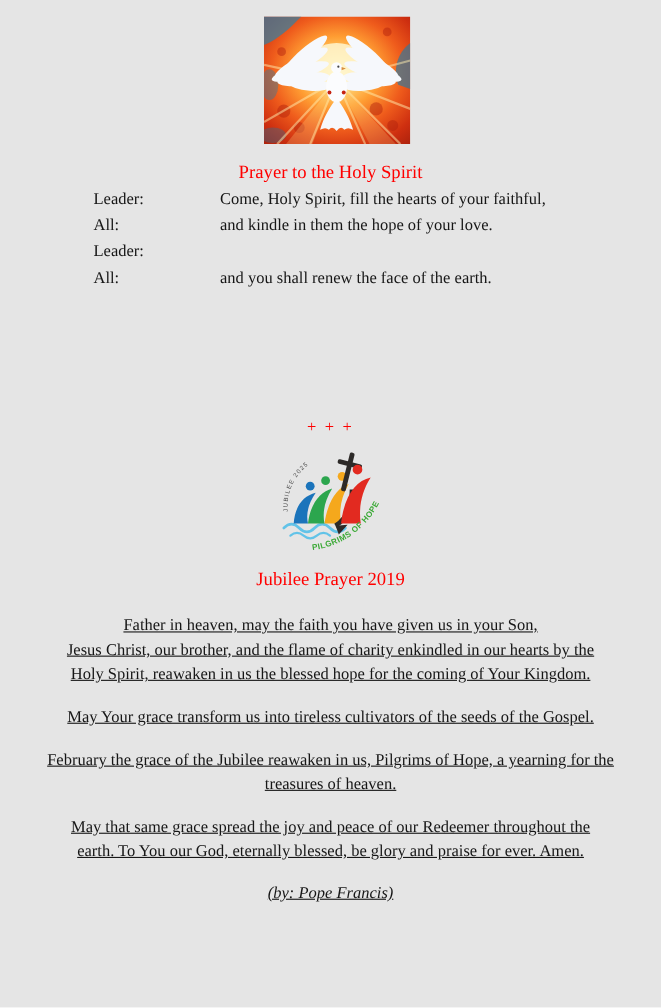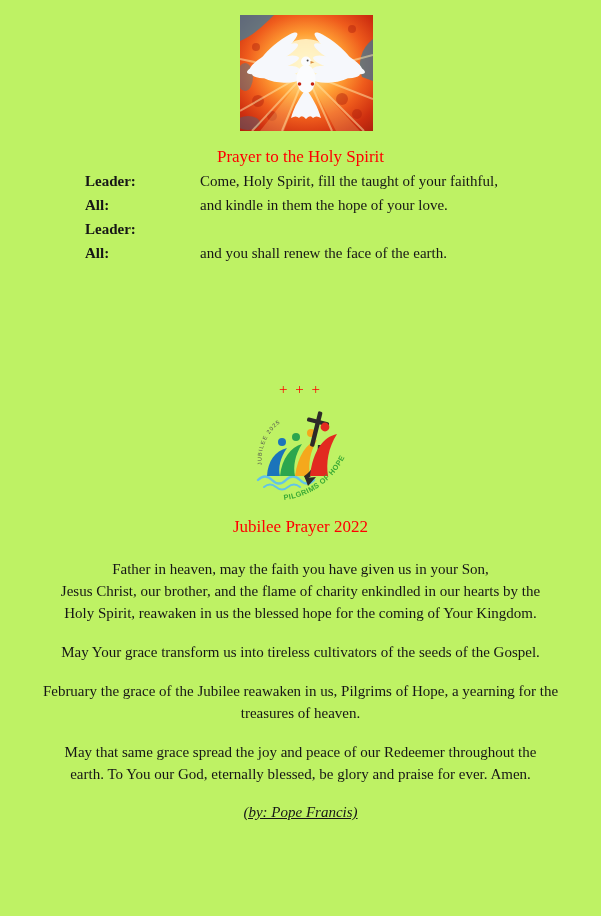--- a/index.html
+++ b/index.html
@@ -1,45 +1,45 @@
 <!DOCTYPE html>
 <html><head>
 <meta charset="utf-8">
 <style>
   html,body { margin:0; padding:0; background:#ffffff; }
   .page {
-    position:relative; width:601px; height:916px; background:#bef264;
+    position:relative; width:601px; height:916px; background:#e5e5e5;
     font-family:"Liberation Serif", serif; color:#161616; overflow:hidden;
   }
   .dove-wrap { position:absolute; left:240px; top:15px; width:133px; height:116px; }
   .dove-wrap svg { display:block; width:100%; height:100%; }
   .red-title {
     position:absolute; left:0; right:0; margin:0; text-align:center;
     color:#ff0000; font-size:17px; font-weight:normal;
   }
   .t1 { top:147px; }
   .t2 { top:517px; }
   .dialogue { position:absolute; left:85px; top:169px; right:20px; font-size:15px; }
   .drow { display:flex; height:24px; line-height:24px; }
-  .speaker { width:115px; flex:none;font-weight:bold; }
+  .speaker { width:115px; flex:none; }
   .collect {
     position:absolute; left:200px; top:289px; font-size:15px;
     line-height:24.5px; white-space:pre-wrap;
   }
   .separator {
     position:absolute; top:381px; left:0; right:0; text-align:center;
     color:#ff0000; font-size:15px; letter-spacing:2px;
   }
   .logo-wrap { position:absolute; left:250px; top:403px; width:115px; height:100px; }
   .logo-wrap svg { display:block; width:100%; height:100%; }
   .paras {
     position:absolute; top:558px; left:14px; right:14px; text-align:center;
     font-size:15px; line-height:22px;
   }
-  .para { margin:0 0 17px 0; white-space:pre-wrap; }
+  .para { margin:0 0 17px 0; white-space:pre-wrap;text-decoration:underline; }
   .byline { margin:16px; font-style:italic;text-decoration:underline; }
 </style>
 </head>
 <body>
 
 <div class="page">
 
   <div class="dove-wrap">
     <svg viewBox="0 0 133 116" aria-hidden="true">
       <defs>
@@ -98,21 +98,21 @@
       <circle cx="59.5" cy="69" r="1.8" fill="#c62310"></circle>
       <circle cx="72.5" cy="69" r="1.8" fill="#c62310"></circle>
     </svg>
   </div>
 
   <h1 class="red-title t1">Prayer to the Holy Spirit</h1>
 
   <div class="dialogue">
     <div class="drow">
       <span class="speaker">Leader:</span>
-      <span class="dline">Come, Holy Spirit, fill the taught of your faithful,</span>
+      <span class="dline">Come, Holy Spirit, fill the hearts of your faithful,</span>
     </div>
     <div class="drow">
       <span class="speaker">All:</span>
       <span class="dline">and kindle in them the hope of your love.</span>
     </div>
     <div class="drow">
       <span class="speaker">Leader:</span>
     </div>
     <div class="drow">
       <span class="speaker">All:</span>
@@ -147,21 +147,21 @@
       <circle cx="75" cy="24" r="4.4" fill="#e22a20"></circle>
       <text font-size="5.6" letter-spacing="1" fill="#4c4c4c" font-family="Liberation Sans, sans-serif">
         <textPath href="#jubArc" startOffset="2">JUBILEE 2025</textPath>
       </text>
       <text font-size="7.4" font-weight="bold" letter-spacing="0.4" fill="#3aa935" font-family="Liberation Sans, sans-serif">
         <textPath href="#pilArc">PILGRIMS OF HOPE</textPath>
       </text>
     </svg>
   </div>
 
-  <h2 class="red-title t2">Jubilee Prayer 2022</h2>
+  <h2 class="red-title t2">Jubilee Prayer 2019</h2>
 
   <div class="paras">
     <p class="para">Father in heaven, may the faith you have given us in your Son,
 Jesus Christ, our brother, and the flame of charity enkindled in our hearts by the
 Holy Spirit, reawaken in us the blessed hope for the coming of Your Kingdom.</p>
     <p class="para">May Your grace transform us into tireless cultivators of the seeds of the Gospel.</p>
     <p class="para">February the grace of the Jubilee reawaken in us, Pilgrims of Hope, a yearning for the
 treasures of heaven.</p>
     <p class="para" style="margin-bottom:0">May that same grace spread the joy and peace of our Redeemer throughout the
 earth. To You our God, eternally blessed, be glory and praise for ever. Amen.</p>

